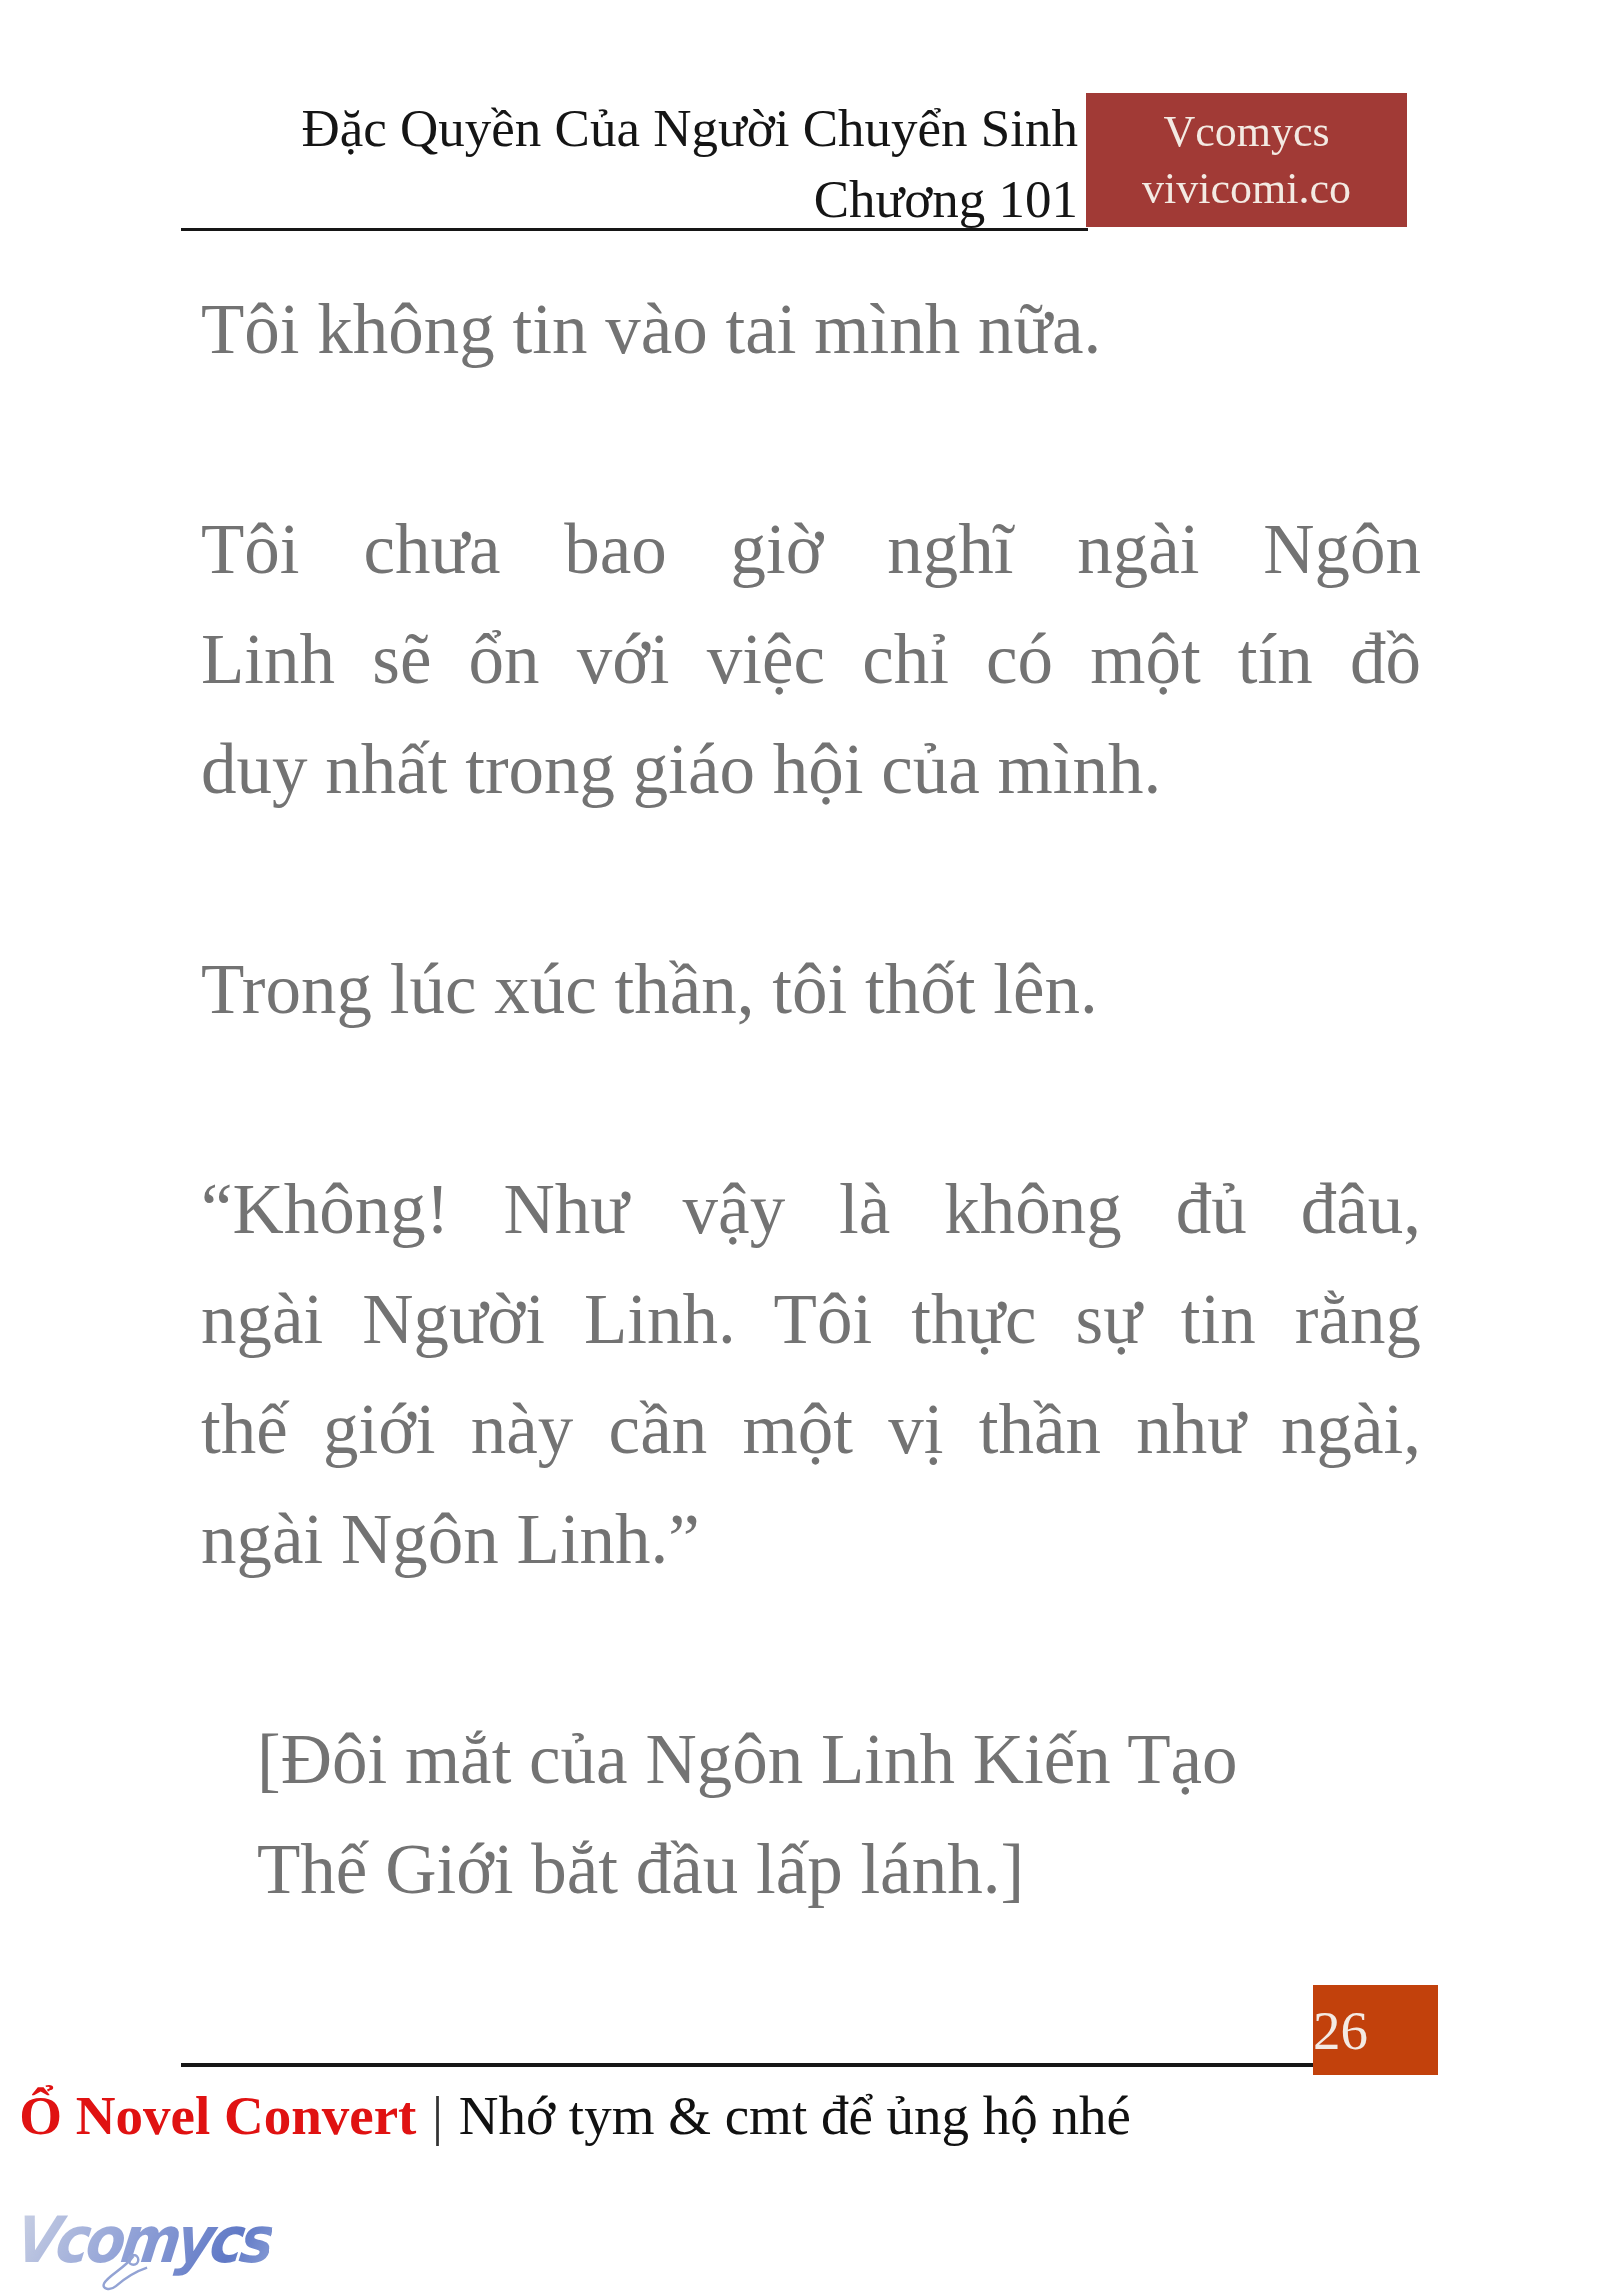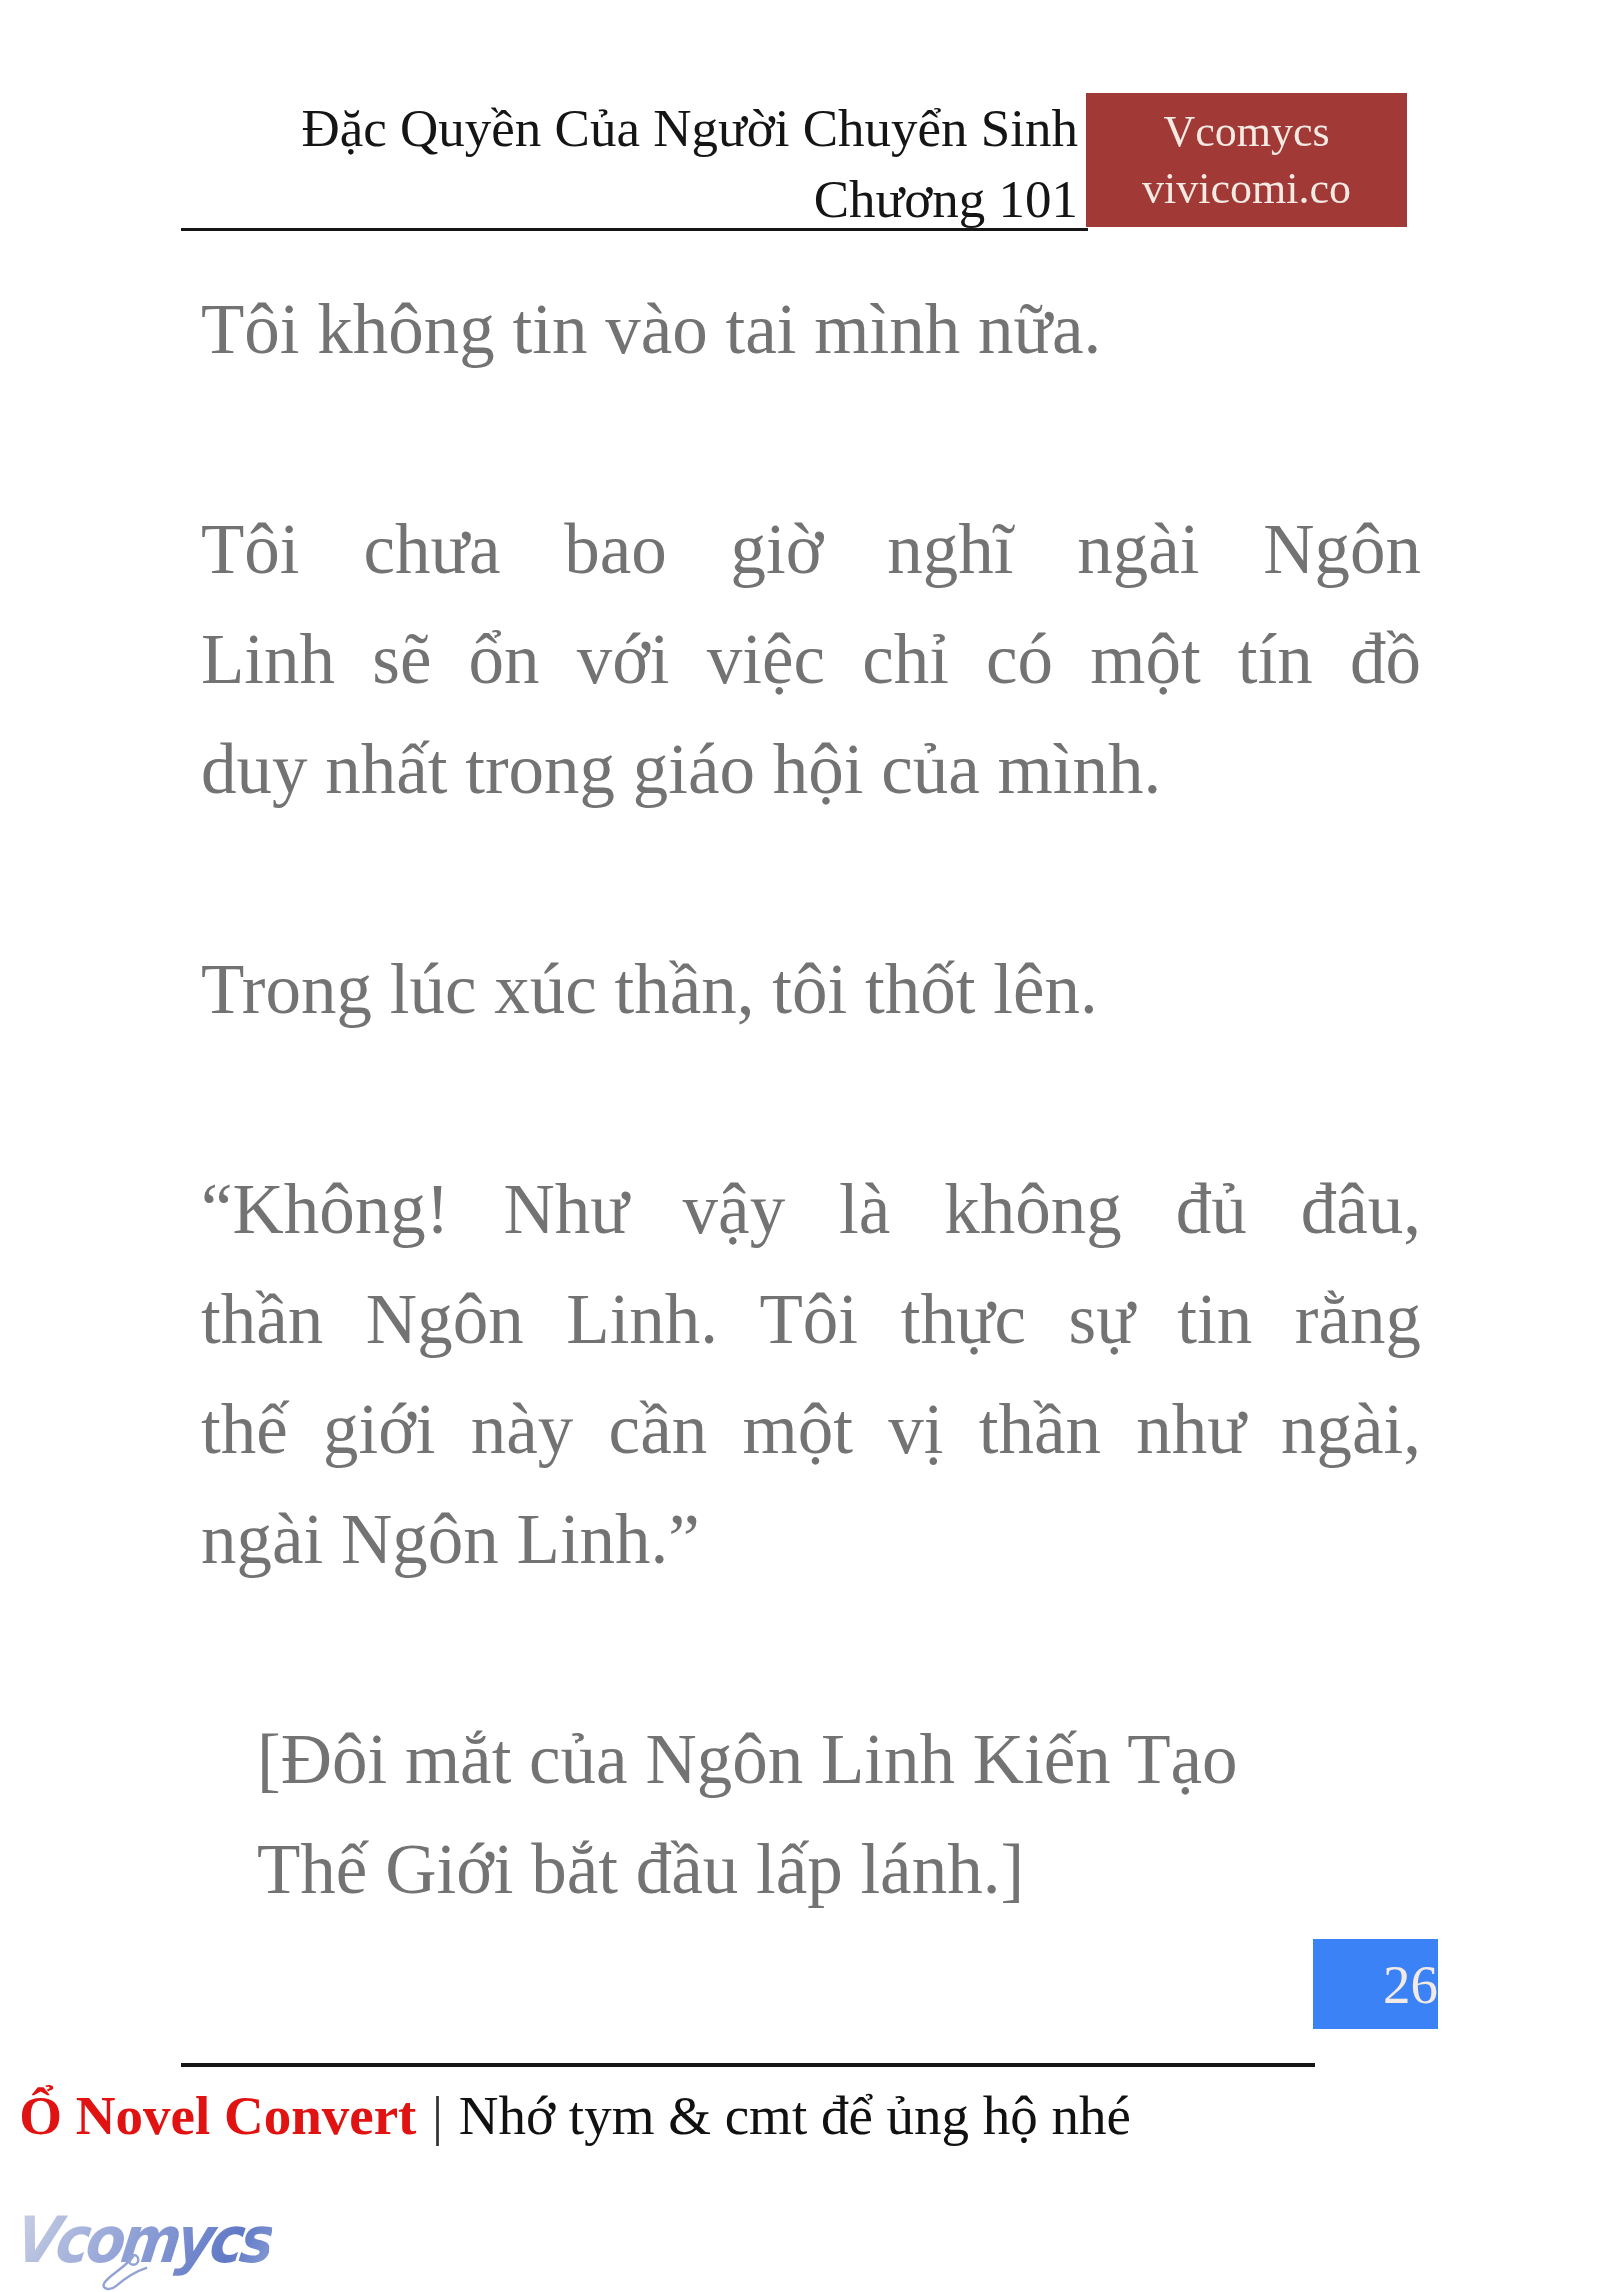--- a/index.html
+++ b/index.html
@@ -39,23 +39,23 @@
   p.indented{margin-left:56px;}
   
   .footer-rule{top:2063px;left:181px;width:1134px;height:3.9px;}
   .footer-text{
     position:absolute;top:2080px;right:317px;
     font-size:55px;line-height:71px;white-space:nowrap;color:#111;
   }
   .footer-brand{color:#e01212;font-weight:bold;}
   .footer-sep{color:#333;padding:0 15.7px;font-weight:normal;}
   .page-num-box{
-    position:absolute;left:1313px;top:1939px;width:125px;height:90px;
-    background:#3b82f6;color:#f3eae3;
-    display:flex;align-items:center;justify-content:flex-end;
+    position:absolute;left:1313px;top:1985px;width:125px;height:90px;
+    background:#c2410c;color:#f3eae3;
+    display:flex;align-items:center;justify-content:flex-start;
     font-size:55px;
   }
   
   .watermark{
     position:absolute;left:21.6px;top:2203px;height:88px;
     font-family:"DejaVu Sans", sans-serif;
     font-weight:bold;font-style:italic;
     font-size:57px;letter-spacing:-3.9px;
     transform:skewX(-8deg) scaleY(1.12);
     transform-origin:left top;
@@ -90,21 +90,21 @@
     <p>
       <span class="tline stretch" style="display:block">Tôi chưa bao giờ nghĩ ngài Ngôn</span>
       <span class="tline stretch" style="display:block">Linh sẽ ổn với việc chỉ có một tín đồ</span>
       <span class="tline" style="display:block">duy nhất trong giáo hội của mình.</span>
     </p>
     <p>
       <span class="tline">Trong lúc xúc thần, tôi thốt lên.</span>
     </p>
     <p>
       <span class="tline stretch" style="display:block">“Không! Như vậy là không đủ đâu,</span>
-      <span class="tline stretch" style="display:block">thần Ngôn Linh. Tôi thực sự tin rằng</span>
+      <span class="tline stretch" style="display:block">ngài Người Linh. Tôi thực sự tin rằng</span>
       <span class="tline stretch" style="display:block">thế giới này cần một vị thần như ngài,</span>
       <span class="tline" style="display:block">ngài Ngôn Linh.”</span>
     </p>
     <p class="indented">
       <span class="tline" style="display:block">[Đôi mắt của Ngôn Linh Kiến Tạo</span>
       <span class="tline" style="display:block">Thế Giới bắt đầu lấp lánh.]</span>
     </p>
   </div>
 
   <div class="rule footer-rule"></div>

